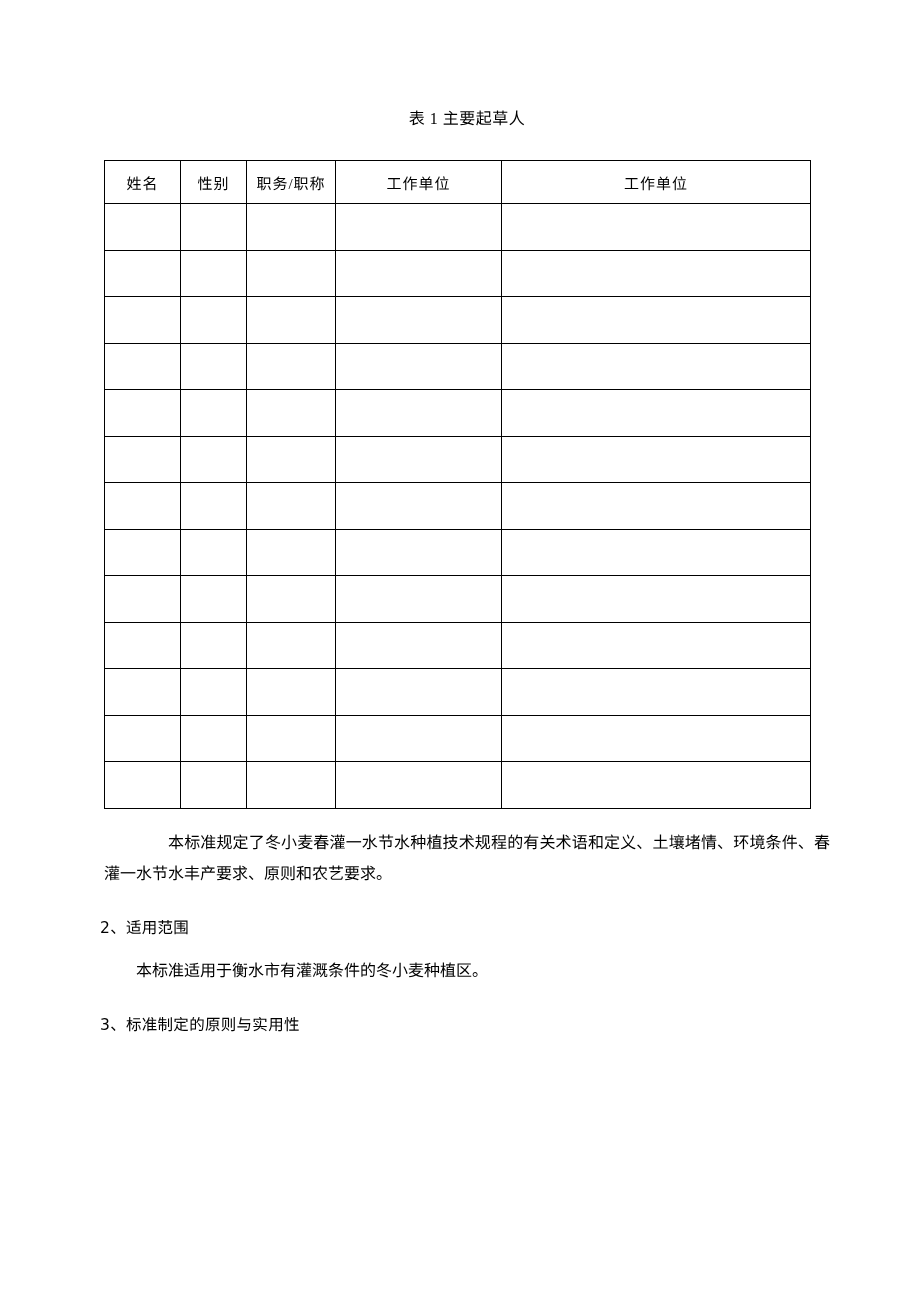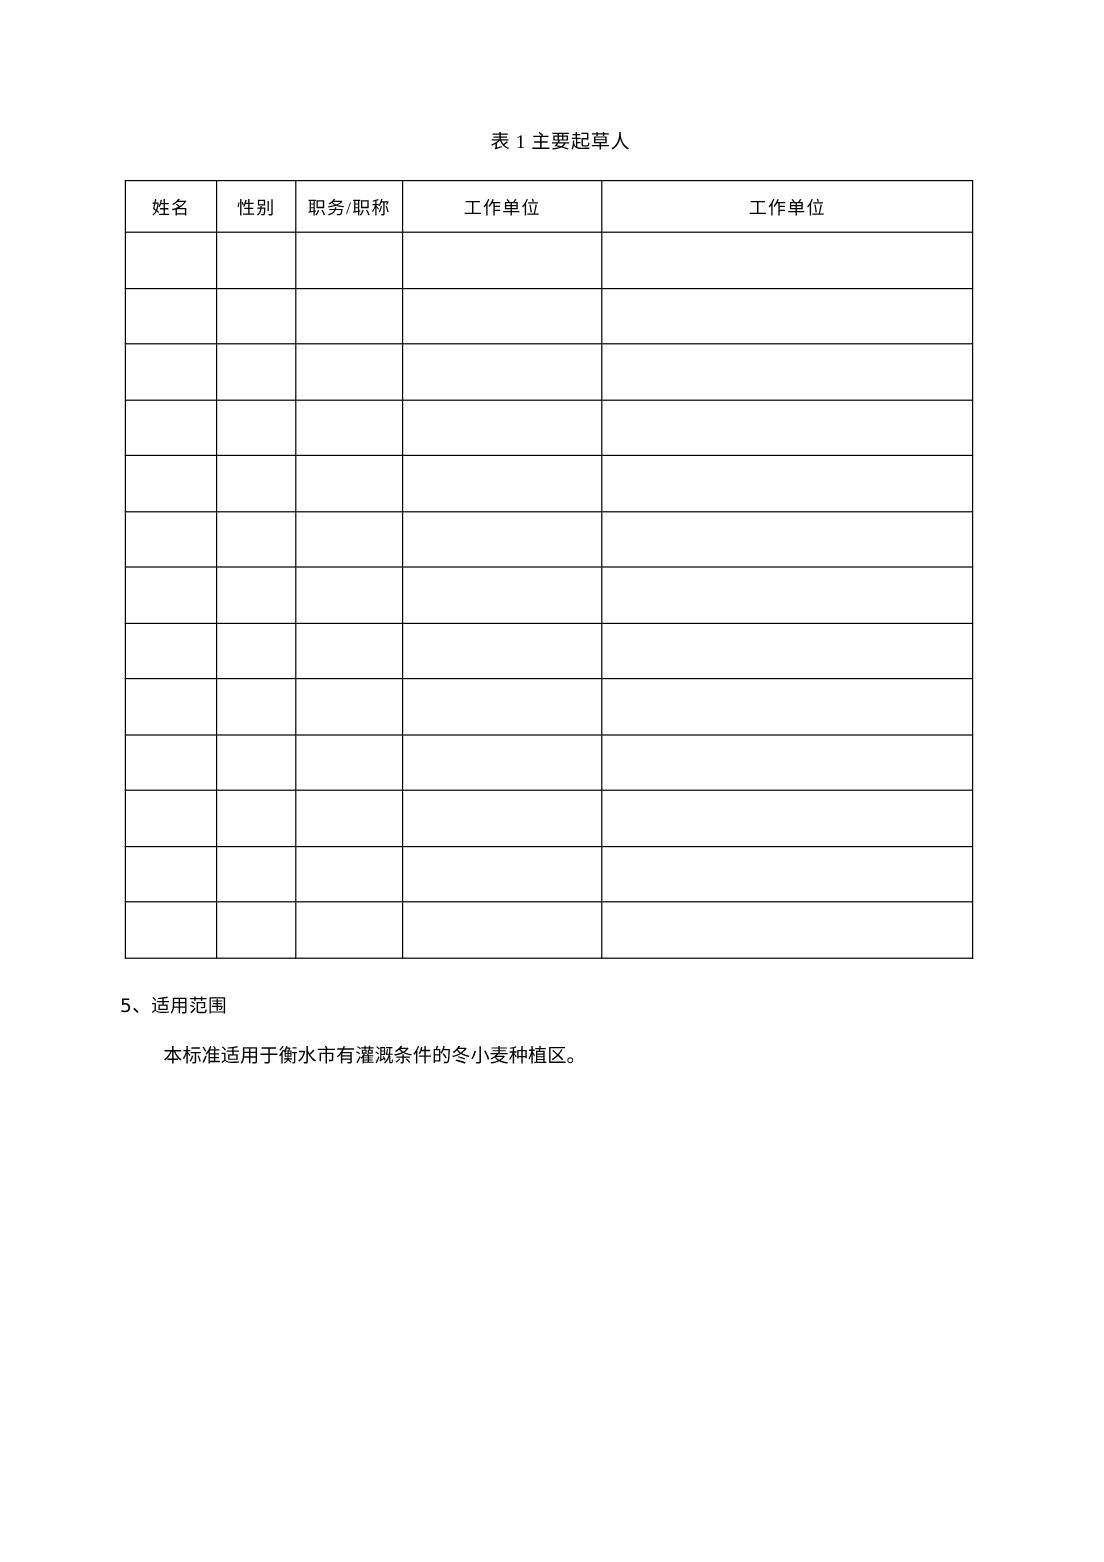--- a/index.html
+++ b/index.html
@@ -35,21 +35,21 @@
     font-size: 16px;
     line-height: 1.4;
     margin: 0;
     padding-top: 108px;
     letter-spacing: 0.5px;
   }
 
   
   table.drafters {
     border-collapse: collapse;
-    margin-top: 20px;
+    margin-top: 30px;
     width: 706px;
     table-layout: fixed;
   }
   table.drafters th,
   table.drafters td {
     border: 1px solid #000000;
     padding: 0;
     font-weight: normal;
     font-size: 15px;
     text-align: center;
@@ -207,19 +207,21 @@
           <td></td>
           <td></td>
           <td></td>
           <td></td>
           <td></td>
         </tr>
       </tbody>
     </table>
 
 
-
-    <div class="sub-heading">5、适用范围</div>
+    <p class="para indent2">本标准规定了冬小麦春灌一水节水种植技术规程的有关术语和定义、土壤堵情、环境条件、春灌一水节水丰产要求、原则和农艺要求。</p>
+
+    <div class="sub-heading">2、适用范围</div>
     <p class="para indent1">本标准适用于衡水市有灌溉条件的冬小麦种植区。</p>
 
+    <div class="sub-heading">3、标准制定的原则与实用性</div>
 
   </div>
 </div>
 
 </body></html>

